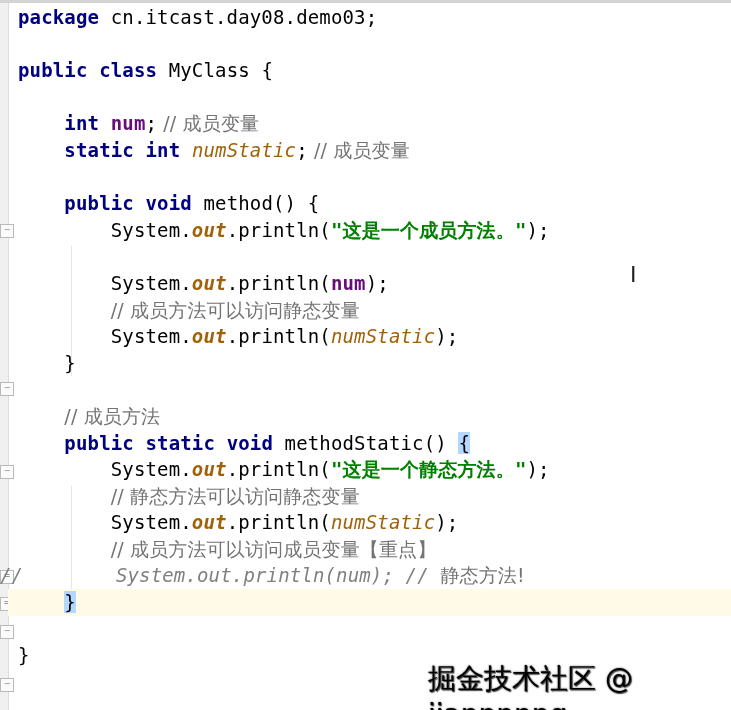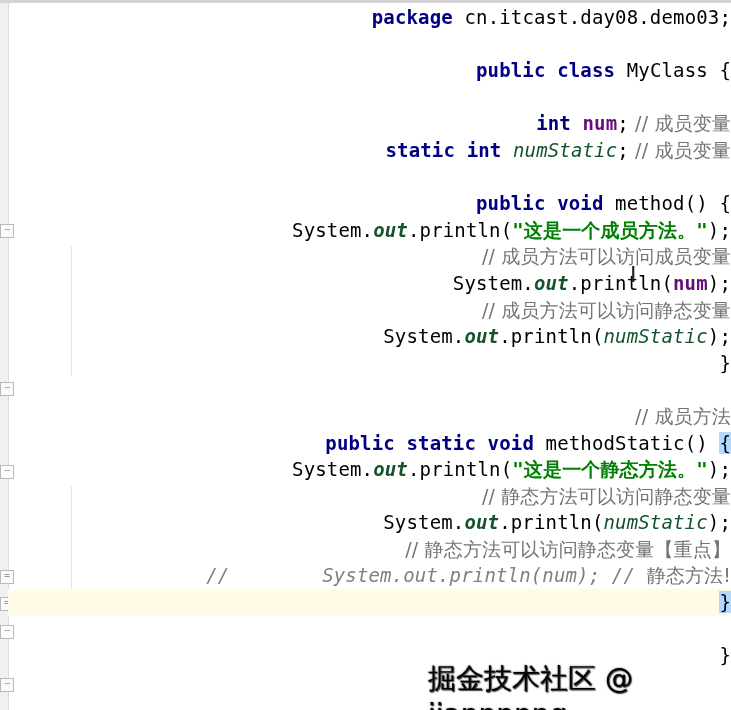--- a/index.html
+++ b/index.html
@@ -7,26 +7,26 @@
     width:731px; height:710px; overflow:hidden; background:#ffffff;
     position:relative;
     font-family:"DejaVu Sans Mono","Liberation Mono",monospace;
   }
   .topbar { position:absolute; left:0; top:0; width:731px; height:3px; background:#d4d4d4; }
   .gutter { position:absolute; left:0; top:3px; width:8px; height:707px; background:#f0f0f0; }
   .gutter-line { position:absolute; left:8px; top:3px; width:1px; height:707px; background:#dcdcdc; }
   .editor { position:absolute; left:18px; top:4px; right:0; }
   .line {
     position:relative; height:26.6px; line-height:26.6px; font-size:19px;
-    white-space:pre; color:#000000; letter-spacing:0.15px;text-align:right;
+    white-space:pre; color:#000000; letter-spacing:0.15px;
   }
   .line.current { background:#fffbe6; margin-left:-10px; padding-left:10px; }
   .kw { color:#000080; font-weight:bold; }
   .field { color:#660e7a; font-weight:bold; }
-  .static-field { color:#14532d; font-style:italic;margin-top:7px; }
+  .static-field { color:#a16207; font-style:italic;margin-top:7px; }
   .str { color:#008000; font-weight:bold; }
   .cmt { color:#737373; font-family:"DejaVu Sans","Liberation Sans",sans-serif; }
   .cmt-code { color:#808080; font-style:italic; }
   .brace-hl { background:#b4d7ff; }
   .fold {
     position:absolute; left:0; width:14px; height:14px;
     border:1px solid #b9b9b9; background:#fbfbfb; box-sizing:border-box;
     font-size:10px; line-height:10px; text-align:center; color:#999;
   }
   .guide { position:absolute; width:1px; background:#e6e6e6; }
@@ -58,32 +58,32 @@
 <div class="editor">
   <div class="line"><span class="kw">package</span><span> cn.itcast.day08.demo03;</span></div>
   <div class="line"></div>
   <div class="line"><span class="kw">public</span> <span class="kw">class</span><span> MyClass {</span></div>
   <div class="line"></div>
   <div class="line"><span>    </span><span class="kw">int</span> <span class="field">num</span><span>;</span><span class="cmt"> // 成员变量</span></div>
   <div class="line"><span>    </span><span class="kw">static</span> <span class="kw">int</span> <span class="static-field">numStatic</span><span>;</span><span class="cmt"> // 成员变量</span></div>
   <div class="line"></div>
   <div class="line"><span>    </span><span class="kw">public</span> <span class="kw">void</span><span> method() {</span></div>
   <div class="line"><span>        </span><span>System.</span><span class="static-field" style="font-weight:bold">out</span><span>.println(</span><span class="str">"这是一个成员方法。"</span><span>);</span></div>
-  <div class="line"><span>        </span><span class="cmt">// 成员方法可以访问成员变量</span></div>
+  <div class="line"><span>        </span></div>
   <div class="line"><span>        </span><span>System.</span><span class="static-field" style="font-weight:bold">out</span><span>.println(</span><span class="field">num</span><span>);</span></div>
   <div class="line"><span>        </span><span class="cmt">// 成员方法可以访问静态变量</span></div>
   <div class="line"><span>        </span><span>System.</span><span class="static-field" style="font-weight:bold">out</span><span>.println(</span><span class="static-field">numStatic</span><span>);</span></div>
   <div class="line"><span>    </span><span>}</span></div>
   <div class="line"></div>
   <div class="line"><span>    </span><span class="cmt">// 成员方法</span></div>
   <div class="line"><span>    </span><span class="kw">public</span> <span class="kw">static</span> <span class="kw">void</span><span> methodStatic() </span><span class="brace-hl">{</span></div>
   <div class="line"><span>        </span><span>System.</span><span class="static-field" style="font-weight:bold">out</span><span>.println(</span><span class="str">"这是一个静态方法。"</span><span>);</span></div>
   <div class="line"><span>        </span><span class="cmt">// 静态方法可以访问静态变量</span></div>
   <div class="line"><span>        </span><span>System.</span><span class="static-field" style="font-weight:bold">out</span><span>.println(</span><span class="static-field">numStatic</span><span>);</span></div>
-  <div class="line"><span>        </span><span class="cmt">// 静态方法可以访问静态变量【重点】</span></div>
+  <div class="line"><span>        </span><span class="cmt">// 成员方法可以访问成员变量【重点】</span></div>
   <div class="line" style="margin-left:-18px;"><span class="cmt-code">//</span><span class="cmt-code">        System.out.println(num); // </span><span class="cmt">静态方法!</span></div>
   <div class="line current"><span>    </span><span class="brace-hl">}</span></div>
   <div class="line"></div>
   <div class="line"><span>}</span></div>
 </div>
 
 <div class="cursor">I</div>
 <div class="watermark">掘金技术社区 @ jiannnnng</div>
 
 </body></html>

